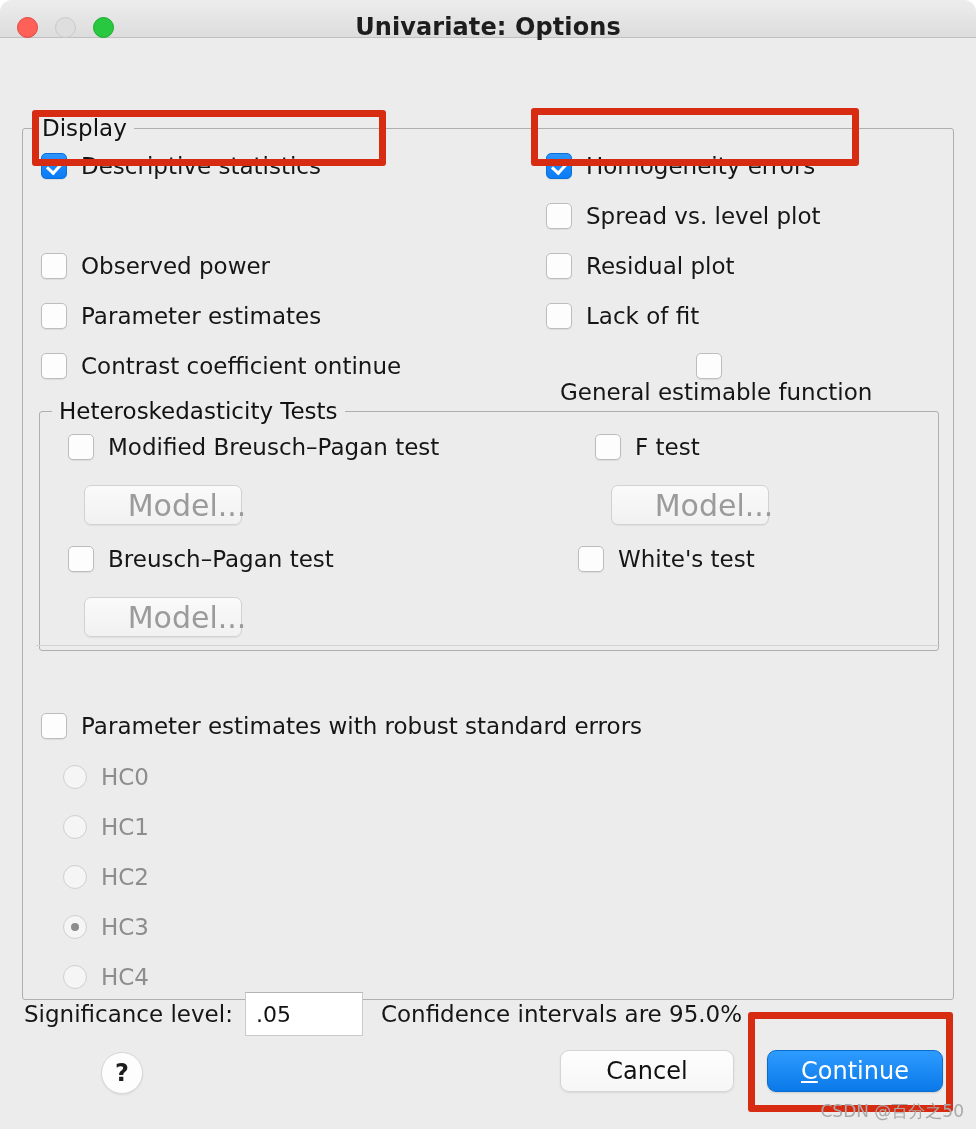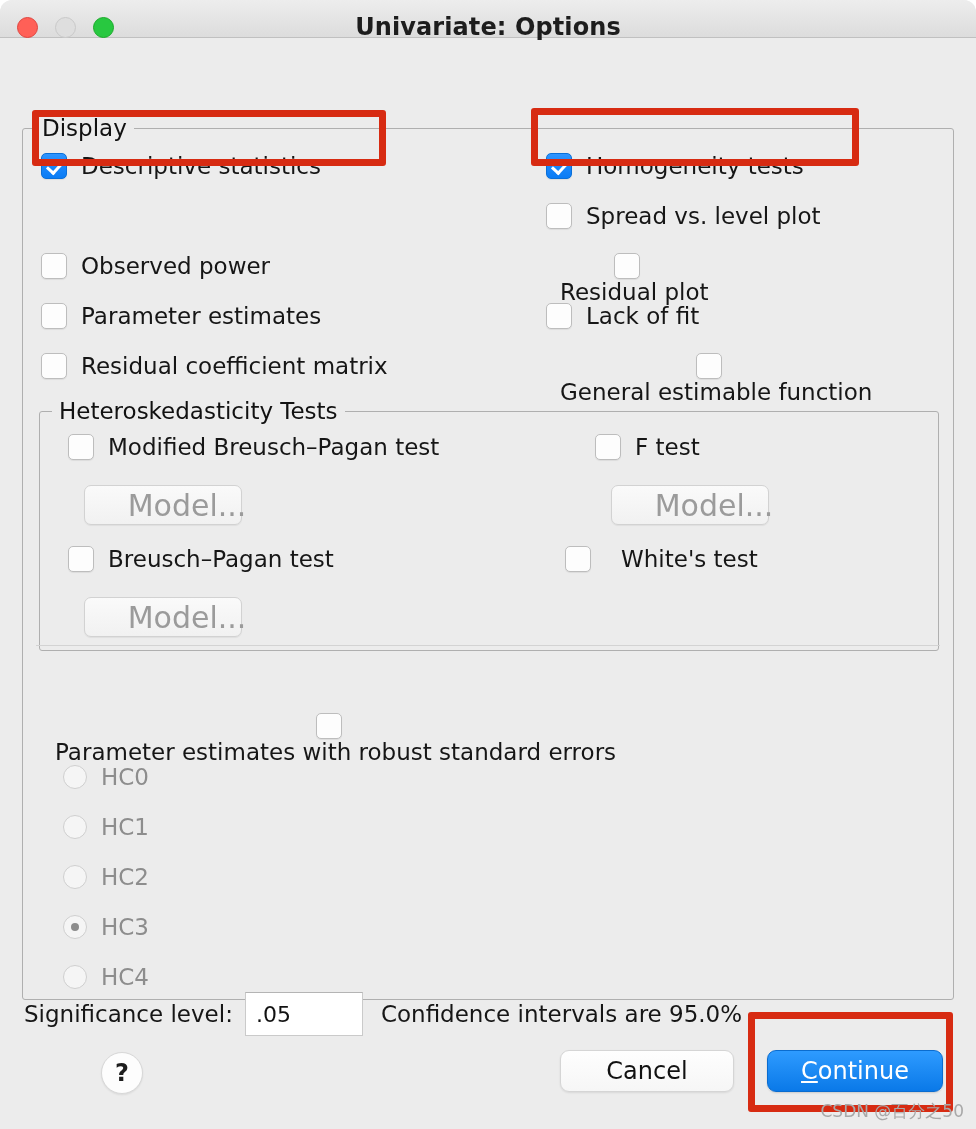--- a/index.html
+++ b/index.html
@@ -241,32 +241,32 @@
     <div class="chk-row" style="left:18px; top:124px;">
       <div class="chk"></div>
       <div class="chk-label">Observed power</div>
     </div>
     <div class="chk-row" style="left:18px; top:174px;">
       <div class="chk"></div>
       <div class="chk-label">Parameter estimates</div>
     </div>
     <div class="chk-row" style="left:18px; top:224px;">
       <div class="chk"></div>
-      <div class="chk-label">Residual coefficient matrix</div>
+      <div class="chk-label">Contrast coefficient ontinue</div>
     </div>
 
     <div class="chk-row" style="left:523px; top:24px;">
       <div class="chk checked"></div>
-      <div class="chk-label">Homogeneity tests</div>
+      <div class="chk-label">Homogeneity errors</div>
     </div>
     <div class="chk-row" style="left:523px; top:74px;text-align:center;">
       <div class="chk"></div>
       <div class="chk-label">Spread vs. level plot</div>
     </div>
-    <div class="chk-row" style="left:523px; top:124px;flex-direction:column;">
+    <div class="chk-row" style="left:523px; top:124px;">
       <div class="chk"></div>
       <div class="chk-label">Residual plot</div>
     </div>
     <div class="chk-row" style="left:523px; top:174px;">
       <div class="chk"></div>
       <div class="chk-label">Lack of fit</div>
     </div>
     <div class="chk-row" style="left:523px; top:224px;flex-direction:column;">
       <div class="chk"></div>
       <div class="chk-label">General estimable function</div>
@@ -286,27 +286,27 @@
         <div class="chk-label">Breusch–Pagan test</div>
       </div>
       <div class="model-btn" style="left:44px; top:185px;">Model...</div>
 
       <div class="chk-row" style="left:555px; top:22px;">
         <div class="chk"></div>
         <div class="chk-label">F test</div>
       </div>
       <div class="model-btn" style="left:571px; top:73px;">Model...</div>
 
-      <div class="chk-row" style="left:525px; top:134px;gap:16px;">
+      <div class="chk-row" style="left:538px; top:134px;">
         <div class="chk"></div>
         <div class="chk-label">White's test</div>
       </div>
     </div>
 
-    <div class="chk-row" style="left:18px; top:584px;flex-direction:column;">
+    <div class="chk-row" style="left:18px; top:584px;">
       <div class="chk"></div>
       <div class="chk-label">Parameter estimates with robust standard errors</div>
     </div>
 
     <div class="radio-row" style="left:40px; top:635px;">
       <div class="radio"></div>
       <div class="radio-label">HC0</div>
     </div>
     <div class="radio-row" style="left:40px; top:685px;">
       <div class="radio"></div>

